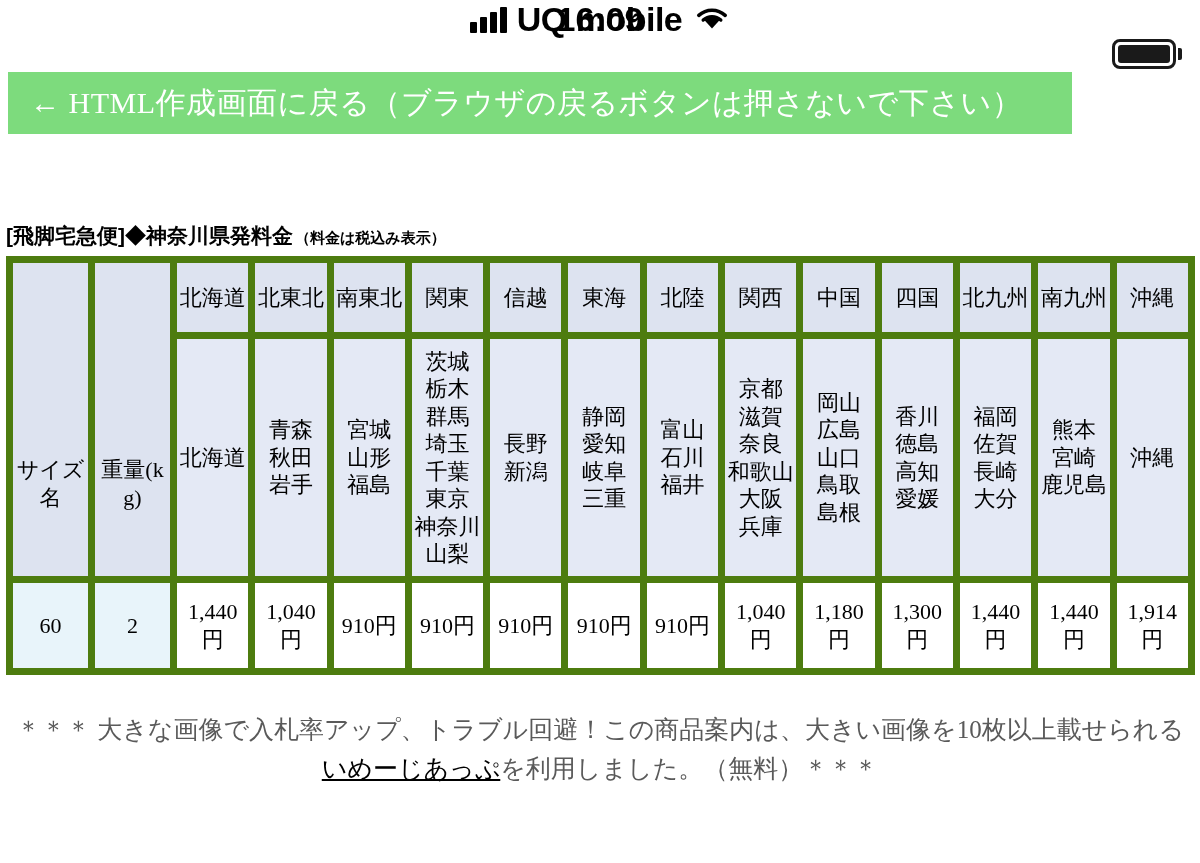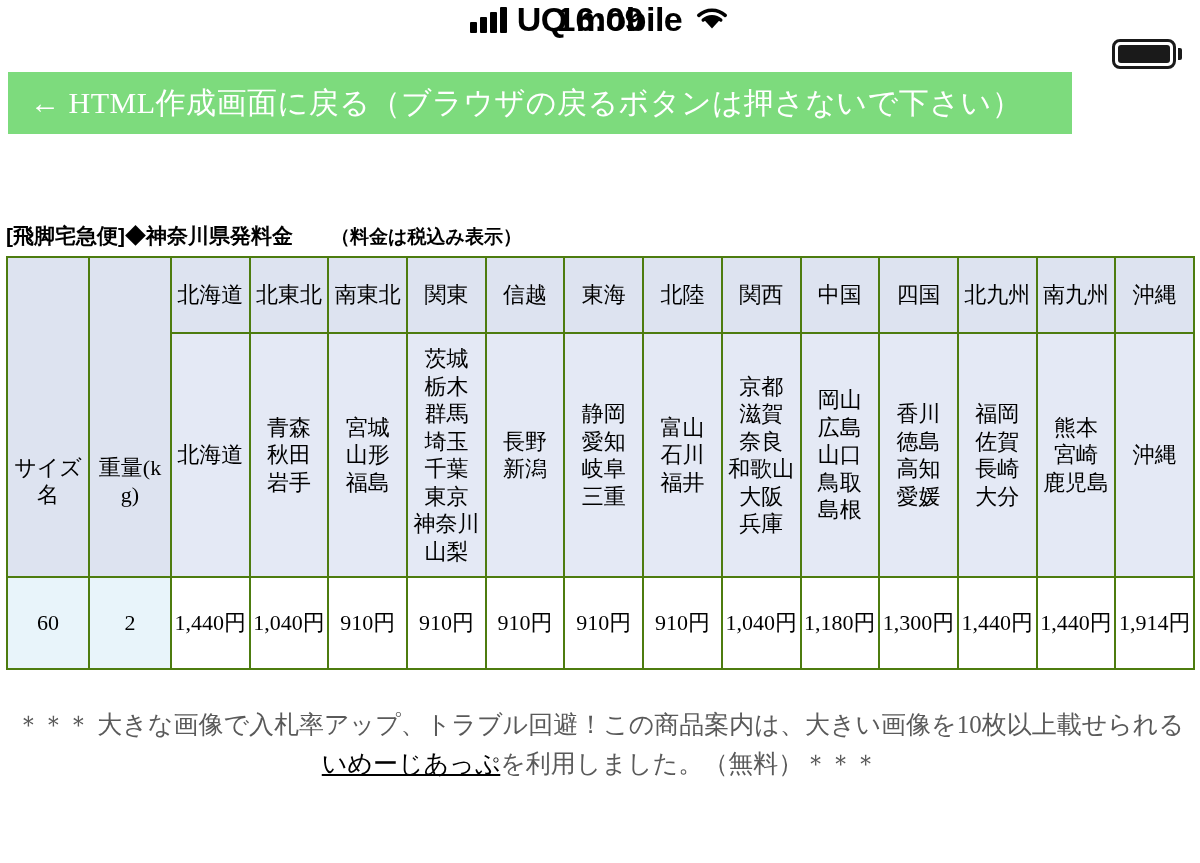--- a/index.html
+++ b/index.html
@@ -107,36 +107,35 @@
   }
 
   
   .table-caption {
     margin: 88px 0 6px 6px;
     font-family: "Liberation Sans", sans-serif;
     font-weight: 700;
     font-size: 21px;
     display: flex;
     align-items: baseline;
-    gap: 36px;
   }
   .table-caption .small {
-    font-size: 19px;
+    font-size: 15px;
     font-weight: 700;
     margin-left: 2px;
   }
 
   table.fee {
     border-collapse: collapse;
     width: 1189px;
     margin-left: 6px;
     table-layout: fixed;
   }
   table.fee th, table.fee td {
-    border: 2px solid #4d7c0f;
+    border: 7px solid #4d7c0f;
     text-align: center;
     vertical-align: middle;
     font-size: 22px;
     line-height: 1.25;
     padding: 4px 2px;
     box-sizing: border-box;
     word-break: break-all;
   }
   table.fee thead th {
     background: #dde3f0;

